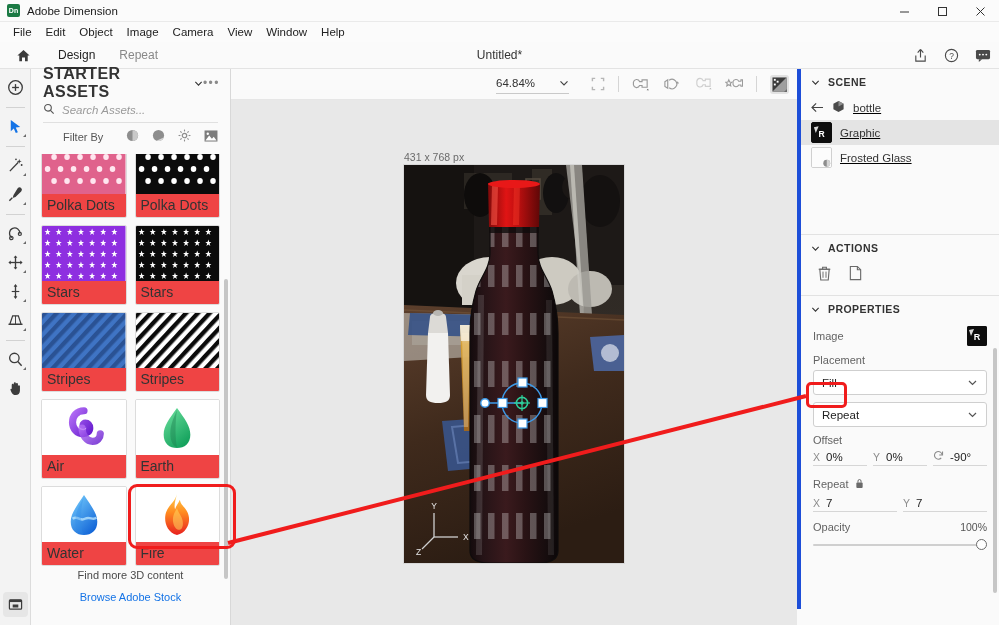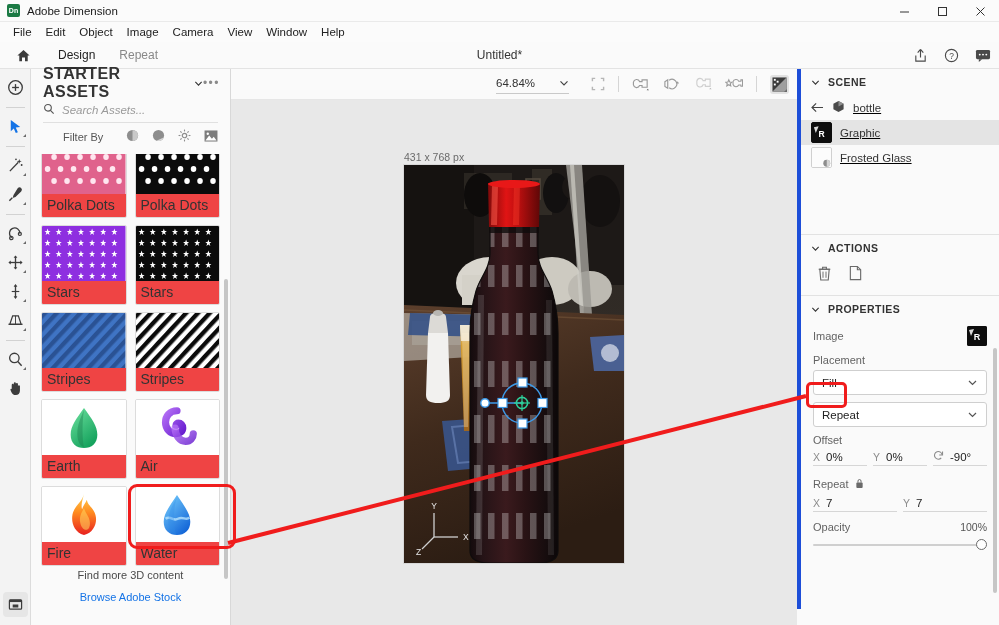--- a/index.html
+++ b/index.html
@@ -676,82 +676,82 @@
                   </pattern>
                 </defs>
               <rect width="90" height="55" fill="url(#sk)"></rect>
             </svg>
           </div>
           <div class="card-label">Stripes</div>
         </div>
 
         <div class="card">
           <div class="card-thumb" style="background:#fff;display:flex;align-items:center;justify-content:center;">
+            <svg width="46" height="46" viewBox="0 0 48 48">
+              <defs>
+                  <linearGradient id="gair" x1="0" y1="0" x2="1" y2="1">
+                <stop offset="0" stop-color="#b36ef5"></stop>
+                    <stop offset="1" stop-color="#6a1fd0"></stop>
+                  </linearGradient>
+                </defs>
+              <path d="M24 6 C16 6 12 12 12 18 C12 25 17 30 23 30 C27 30 30 27.5 30 24 C30 21 28 19 25.5 19 C24 19 23 19.8 23 21" fill="none" stroke="url(#gair)" stroke-width="7.5" stroke-linecap="round"></path>
+              <path d="M22 24 C22 32 27 38 33 38 C38 38 41 34 41 30" fill="none" stroke="url(#gair)" stroke-width="7.5" stroke-linecap="round" opacity=".82"></path>
+            </svg>
+          </div>
+          <div class="card-label">Air</div>
+        </div>
+
+        <div class="card">
+          <div class="card-thumb" style="background:#fff;display:flex;align-items:center;justify-content:center;">
             <svg width="40" height="46" viewBox="0 0 42 48">
               <defs>
                   <linearGradient id="gear" x1="0" y1="0" x2="0.6" y2="1">
                 <stop offset="0" stop-color="#6fe2a0"></stop>
                     <stop offset="1" stop-color="#16a35e"></stop>
                   </linearGradient>
                 </defs>
               <path d="M21 3 C13 14 7 22 7 31 C7 40 13 45 21 45 C29 45 35 40 35 31 C35 22 29 14 21 3 Z" fill="url(#gear)"></path>
               <path d="M21 5 C17 14 14 21 14 30 C14 38 17 43 21 44 C19 36 19 17 21 5 Z" fill="#1d7f4e" opacity=".42"></path>
             </svg>
           </div>
           <div class="card-label">Earth</div>
         </div>
 
         <div class="card">
           <div class="card-thumb" style="background:#fff;display:flex;align-items:center;justify-content:center;">
-            <svg width="46" height="46" viewBox="0 0 48 48">
+            <svg width="38" height="46" viewBox="0 0 40 48">
               <defs>
-                  <linearGradient id="gair" x1="0" y1="0" x2="1" y2="1">
-                <stop offset="0" stop-color="#b36ef5"></stop>
-                    <stop offset="1" stop-color="#6a1fd0"></stop>
+                  <linearGradient id="gwat" x1="0" y1="0" x2="0.7" y2="1">
+                <stop offset="0" stop-color="#7ad2ff"></stop>
+                    <stop offset="1" stop-color="#1467d8"></stop>
                   </linearGradient>
                 </defs>
-              <path d="M24 6 C16 6 12 12 12 18 C12 25 17 30 23 30 C27 30 30 27.5 30 24 C30 21 28 19 25.5 19 C24 19 23 19.8 23 21" fill="none" stroke="url(#gair)" stroke-width="7.5" stroke-linecap="round"></path>
-              <path d="M22 24 C22 32 27 38 33 38 C38 38 41 34 41 30" fill="none" stroke="url(#gair)" stroke-width="7.5" stroke-linecap="round" opacity=".82"></path>
+              <path d="M20 3 C13 14 6 22 6 31 C6 40 12 45 20 45 C28 45 34 40 34 31 C34 22 27 14 20 3 Z" fill="url(#gwat)"></path>
+              <path d="M8 28 C13 24 16 31 21 28 C26 25 29 30 33 27" fill="none" stroke="#bfe8ff" stroke-width="2.6" opacity=".75"></path>
+              <path d="M20 5 C15 14 11 21 11 30 C11 38 14 43 19 44 C16 34 16 16 20 5 Z" fill="#2f8ae8" opacity=".3"></path>
             </svg>
           </div>
-          <div class="card-label">Air</div>
+          <div class="card-label">Water</div>
         </div>
 
         <div class="card">
           <div class="card-thumb" style="background:#fff;display:flex;align-items:center;justify-content:center;">
             <svg width="40" height="46" viewBox="0 0 42 48">
               <defs>
                   <linearGradient id="gfire" x1="0" y1="0" x2="0" y2="1">
                 <stop offset="0" stop-color="#ffd24d"></stop>
                     <stop offset="0.45" stop-color="#ff8a1f"></stop>
                     <stop offset="1" stop-color="#e8201f"></stop>
                   </linearGradient>
                 </defs>
               <path d="M21 2 C19 10 13 13 10 20 C6.5 28 9 42 21 45 C33 42 36 29 32 21 C29.5 15.5 25 14 24 8 C22.5 12 20 14 19 18 C17.5 14 19.5 8 21 2 Z" fill="url(#gfire)"></path>
               <path d="M21 17 C18 22 16 26 17 32 C18 38 22 41 25 39 C28 37 28 30 25 25 C23.5 22.5 22 20 21 17 Z" fill="#ffd65e" opacity=".55"></path>
             </svg>
           </div>
           <div class="card-label">Fire</div>
-        </div>
-
-        <div class="card">
-          <div class="card-thumb" style="background:#fff;display:flex;align-items:center;justify-content:center;">
-            <svg width="38" height="46" viewBox="0 0 40 48">
-              <defs>
-                  <linearGradient id="gwat" x1="0" y1="0" x2="0.7" y2="1">
-                <stop offset="0" stop-color="#7ad2ff"></stop>
-                    <stop offset="1" stop-color="#1467d8"></stop>
-                  </linearGradient>
-                </defs>
-              <path d="M20 3 C13 14 6 22 6 31 C6 40 12 45 20 45 C28 45 34 40 34 31 C34 22 27 14 20 3 Z" fill="url(#gwat)"></path>
-              <path d="M8 28 C13 24 16 31 21 28 C26 25 29 30 33 27" fill="none" stroke="#bfe8ff" stroke-width="2.6" opacity=".75"></path>
-              <path d="M20 5 C15 14 11 21 11 30 C11 38 14 43 19 44 C16 34 16 16 20 5 Z" fill="#2f8ae8" opacity=".3"></path>
-            </svg>
-          </div>
-          <div class="card-label">Water</div>
         </div>
 
         <div class="card">
           <div class="card-thumb" style="background:#fff;display:flex;align-items:center;justify-content:center;">
             <svg width="82" height="44" viewBox="0 0 84 46">
               <defs>
                   <linearGradient id="gbl" x1="0" y1="0" x2="0" y2="1">
                 <stop offset="0" stop-color="#e9856e"></stop>
                     <stop offset="0.3" stop-color="#f0c97f"></stop>
                 <stop offset="0.58" stop-color="#f3ece0"></stop>

